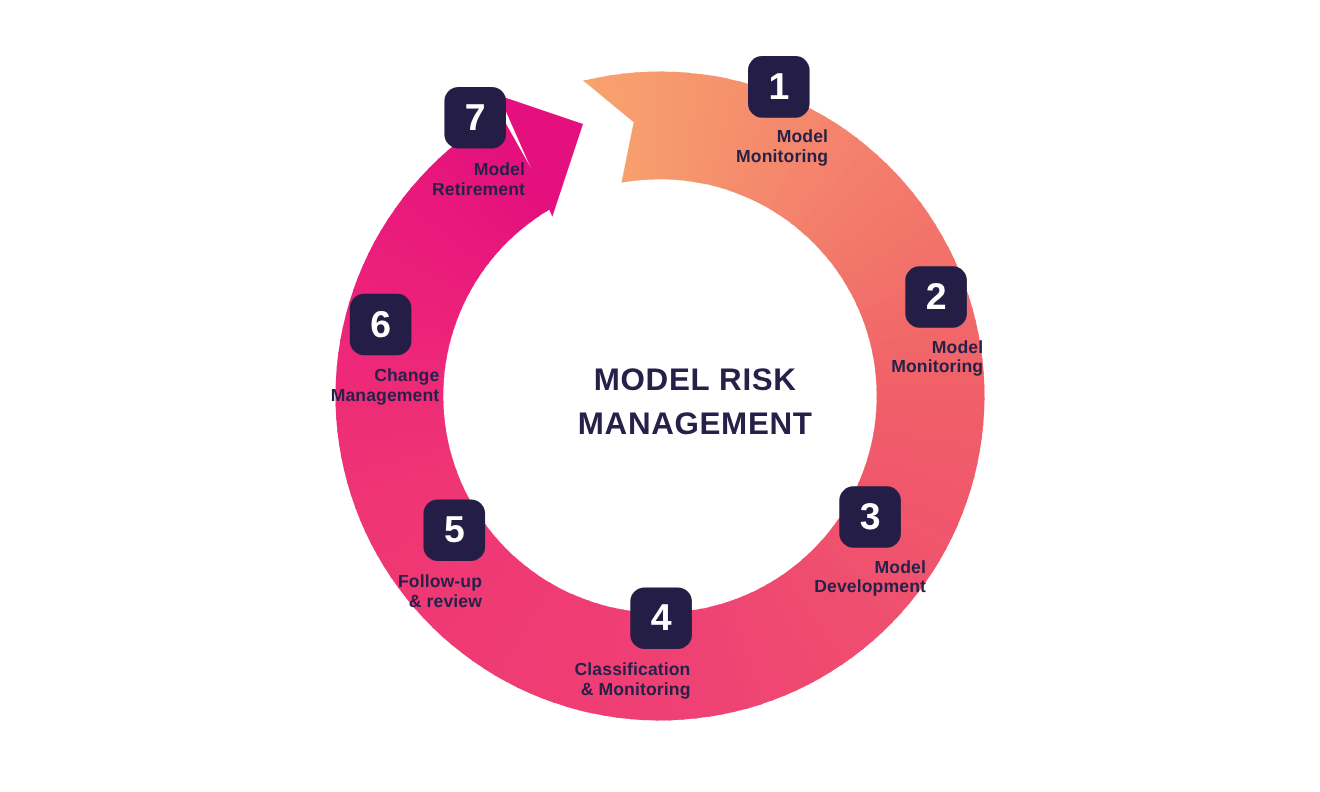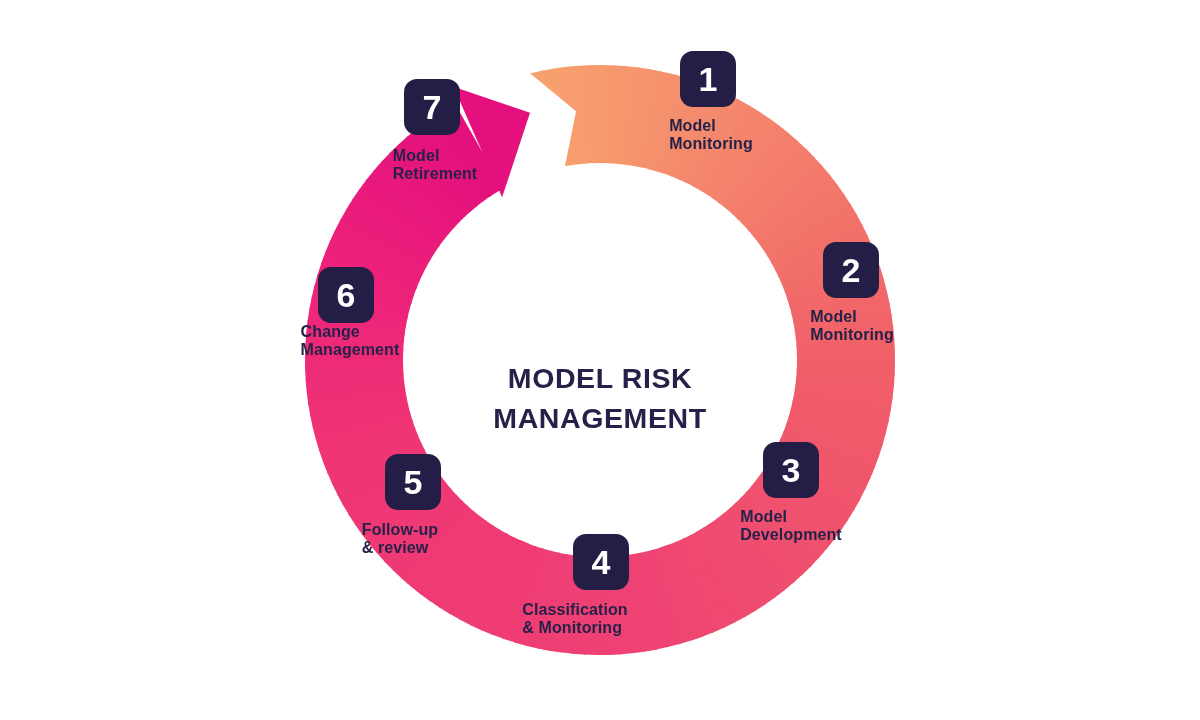--- a/index.html
+++ b/index.html
@@ -15,21 +15,21 @@
     color:var(--label-text,#262149);
   }
   .badge{
     position:absolute;width:56px;height:56px;transform:translate(-50%,-50%);
     background:var(--badge-bg,#241E46);border-radius:13px;
     display:flex;align-items:center;justify-content:center;
     color:var(--badge-text,#ffffff);font-size:34px;font-weight:700;
   }
   .step-label{
     position:absolute;transform:translate(-50%,-50%);
-    text-align:left;white-space:nowrap;
+    text-align:right;white-space:nowrap;
     font-size:16px;font-weight:700;line-height:17.5px;letter-spacing:0.1px;
     color:var(--label-text,#262149);
   }
 </style>
 </head>
 <body>
 
 <div class="stage">
   <svg class="ring" viewBox="0 0 1200 720" xmlns="http://www.w3.org/2000/svg">
       <path d="M 518.69 76.43 A 295 295 0 0 1 532.44 72.84 L 554.88 168.24 A 197 197 0 0 0 545.70 170.63 Z" fill="#f8a36e"></path>
@@ -179,21 +179,21 @@
       <path d="M 397.46 145.52 A 295 295 0 0 1 408.02 136.01 L 471.80 210.42 A 197 197 0 0 0 464.74 216.77 Z" fill="#e6157c"></path>
       <path d="M 406.27 137.53 A 295 295 0 0 1 417.21 128.46 L 477.93 205.38 A 197 197 0 0 0 470.63 211.44 Z" fill="#e5147c"></path>
       <path d="M 415.39 129.90 A 295 295 0 0 1 426.69 121.28 L 484.26 200.58 A 197 197 0 0 0 476.72 206.34 Z" fill="#e5137c"></path>
       <path d="M 424.82 122.65 A 295 295 0 0 1 436.45 114.49 L 490.78 196.05 A 197 197 0 0 0 483.01 201.50 Z" fill="#e4127d"></path>
       <path d="M 434.53 115.78 A 295 295 0 0 1 446.48 108.10 L 497.48 191.78 A 197 197 0 0 0 489.50 196.91 Z" fill="#e4117d"></path>
       <path d="M 444.50 109.31 A 295 295 0 0 1 454.74 103.25 L 502.99 188.54 A 197 197 0 0 0 496.16 192.59 Z" fill="#e3107d"></path>
       <polygon points="514.00 60.09,576.04 111.15,561.95 181.00,525.57 192.82,473.10 74.97" fill="#FFFFFF"></polygon>
       <polygon points="453.51 86.80,530.02 112.71,502.14 197.14" fill="#e3107d"></polygon>
     </svg>
 
-  <div class="center-title" style="left: 600px; top: 366px; margin-top: 32px;">
+  <div class="center-title" style="left: 632px; top: 366px;">
     <div>MODEL RISK</div>
     <div>MANAGEMENT</div>
   </div>
 
   <div class="badge" style="left: 708px; top: 79px;">
       <span>1</span>
     </div>
   <div class="step-label" style="left: 711px; top: 134px;">
     <div>Model</div>
     <div>Monitoring</div>
@@ -227,21 +227,21 @@
       <span>5</span>
     </div>
   <div class="step-label" style="left: 400px; top: 538px;">
     <div>Follow-up</div>
     <div>&amp; review</div>
   </div>
 
   <div class="badge" style="left: 346px; top: 295px;">
       <span>6</span>
     </div>
-  <div class="step-label" style="left: 350px; top: 340px;">
+  <div class="step-label" style="left: 350px; top: 351px;">
     <div>Change</div>
     <div>Management</div>
   </div>
 
   <div class="badge" style="left: 432px; top: 107px;">
       <span>7</span>
     </div>
   <div class="step-label" style="left: 435px; top: 164px;">
     <div>Model</div>
     <div>Retirement</div>

